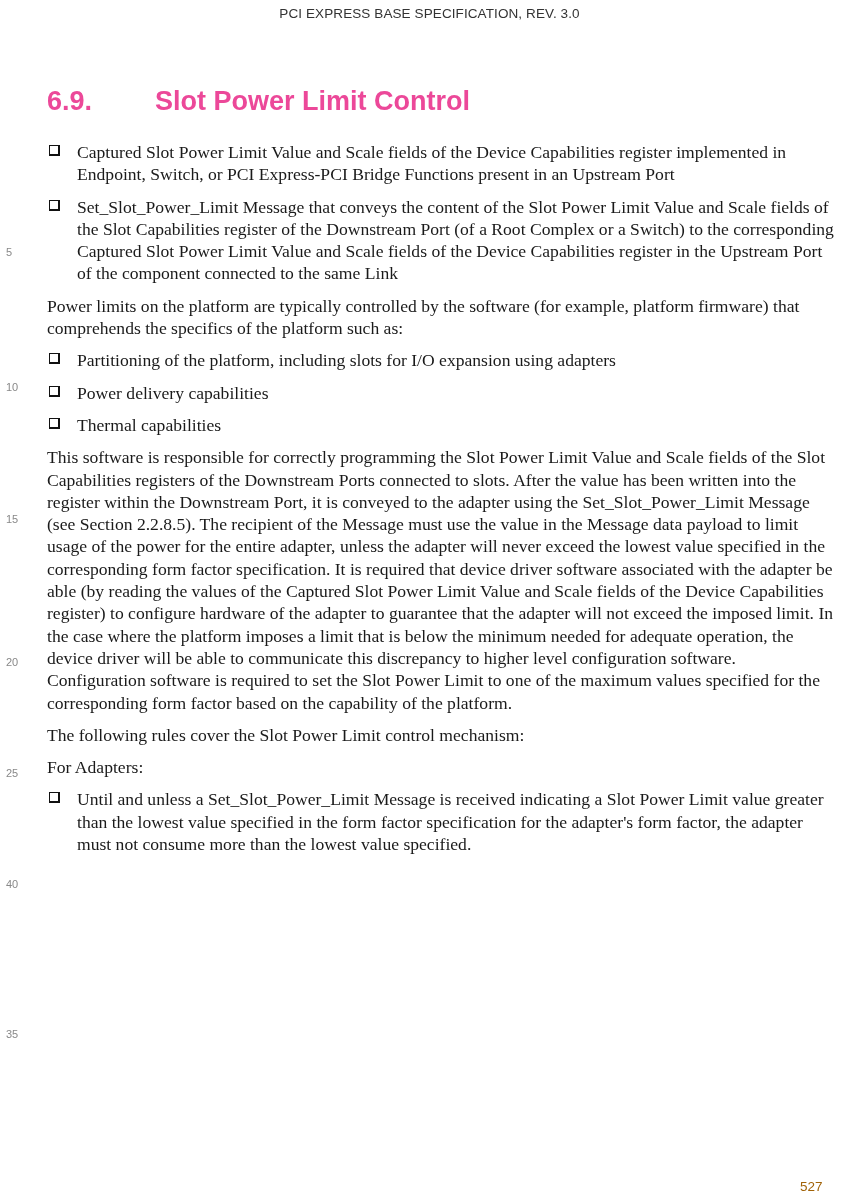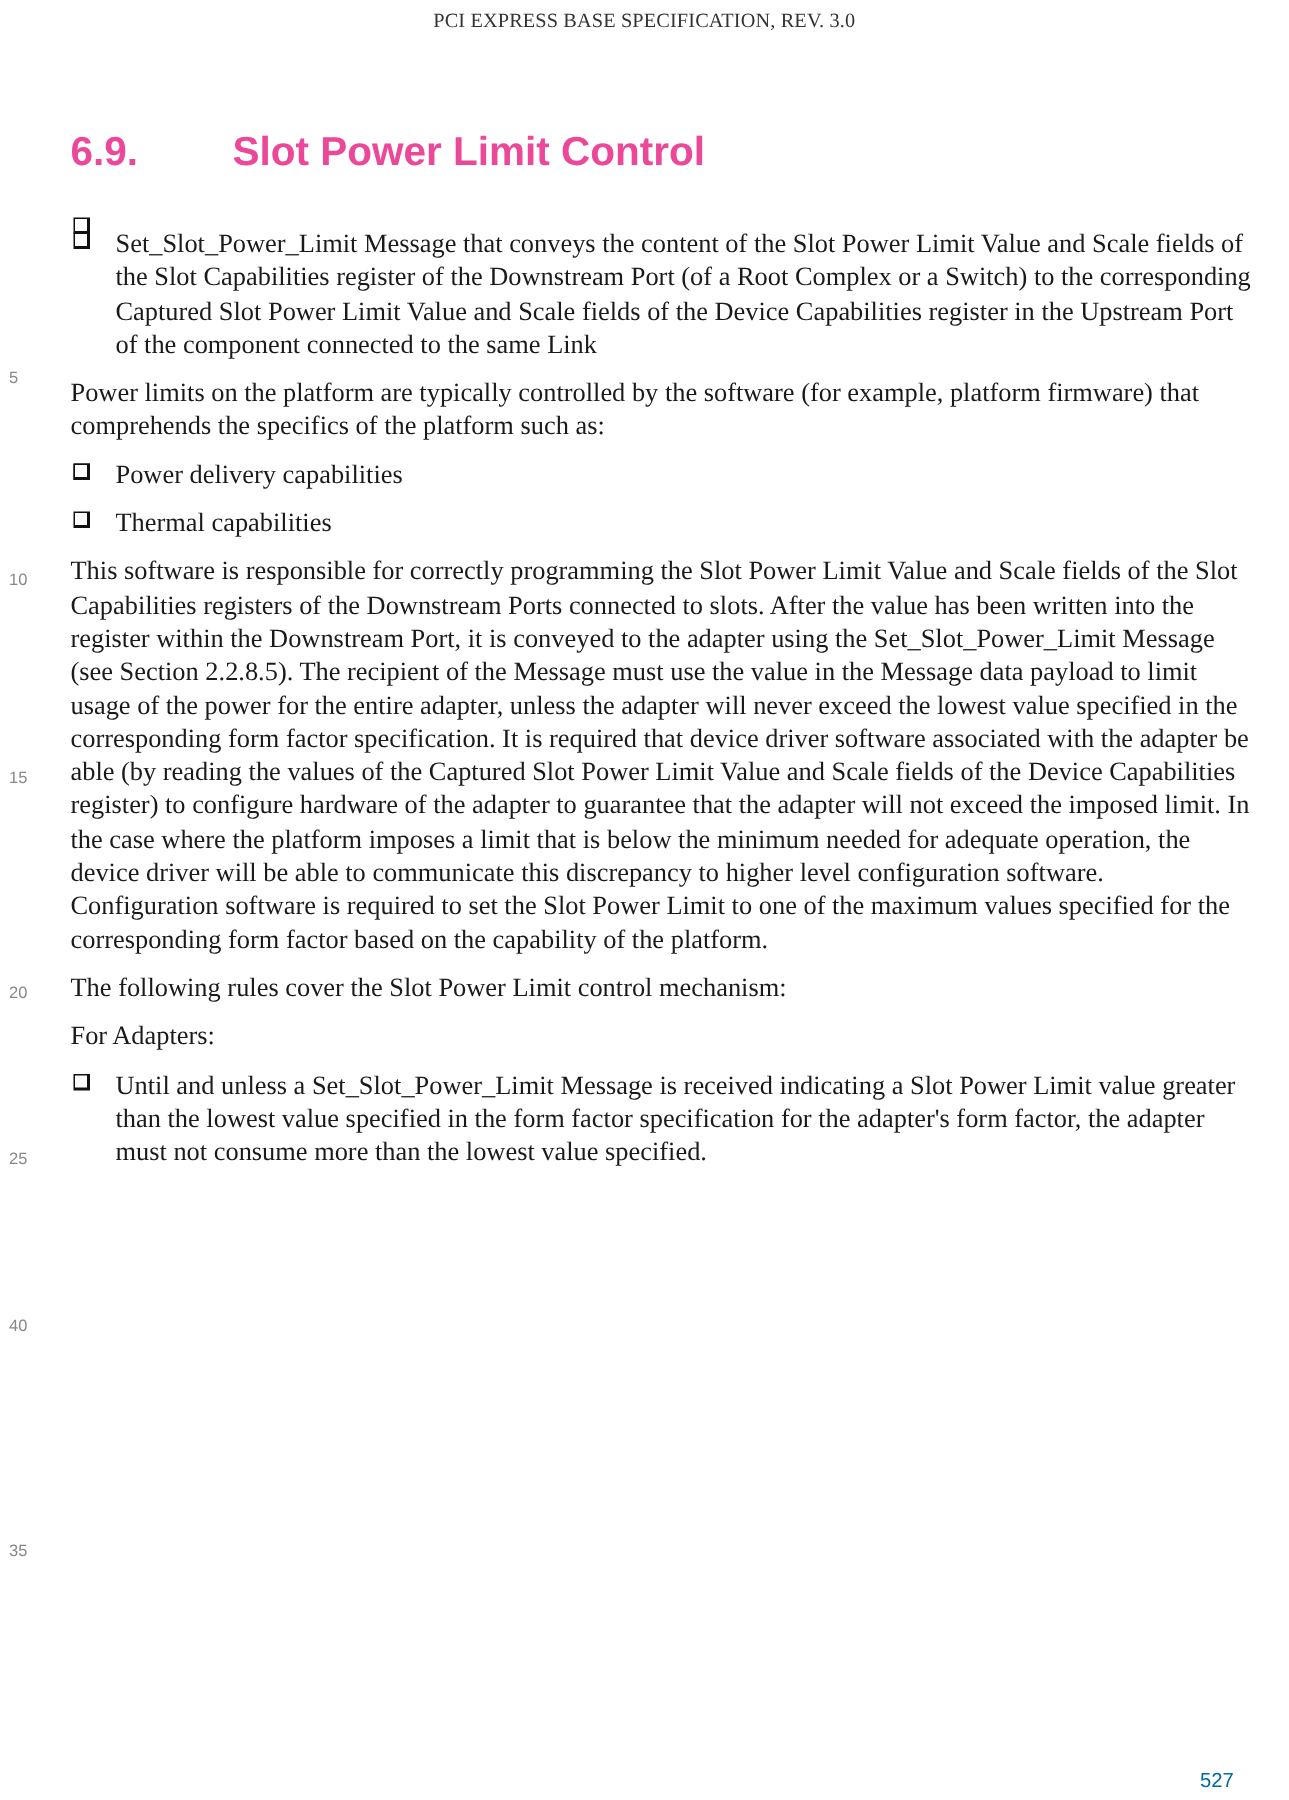--- a/index.html
+++ b/index.html
@@ -3,21 +3,21 @@
 <meta charset="utf-8">
 <style>
   html, body { margin: 0; padding: 0; background: #ffffff; }
   body {
     width: 859px; height: 1200px; position: relative; overflow: hidden;
     color: #1a1a1a;
     font-family: "Liberation Serif", "DejaVu Serif", serif;
   }
   .running-header {
     position: absolute; top: 6px; left: 0; width: 859px; text-align: center;
-    font-family: Liberation Serif, serif;
+    font-family: Liberation Sans, sans-serif;
     font-size: 13.5px; color: #333; letter-spacing: 0.1px;
   }
   .section-title {
     position: absolute; top: 86px; left: 47px;
     font-family: "Liberation Sans", "DejaVu Sans", sans-serif;
     font-weight: bold; font-size: 27px; color: #ec4899;
   }
   .section-title .num { display: inline-block; width: 108px; }
   .content {
     position: absolute; top: 141px; left: 47px; width: 790px;
@@ -31,46 +31,48 @@
     box-sizing: border-box;
   }
   .line-num {
     position: absolute; left: 6px;
     font-family: "Liberation Sans", "DejaVu Sans", sans-serif;
     font-size: 11px; color: #888;
   }
   .page-number {
     position: absolute; top: 1179px; left: 800px;
     font-family: "Liberation Sans", "DejaVu Sans", sans-serif;
-    font-size: 13.5px; color: #0369a1;
+    font-size: 13.5px; color: #a16207;
   }
 </style>
 </head>
 <body>
 
 <div class="running-header">PCI EXPRESS BASE SPECIFICATION, REV. 3.0</div>
 
 <div class="section-title">
   <span class="num">6.9.</span><span>Slot Power Limit Control</span>
 </div>
 
 <div class="content">
 
   <div class="bullet">
     <span class="box"></span>
+    <span>Captured Slot Power Limit Value and Scale fields of the Device Capabilities register implemented in Endpoint, Switch, or PCI Express-PCI Bridge Functions present in an Upstream Port</span>
   </div>
   <div class="bullet">
     <span class="box"></span>
     <span>Set_Slot_Power_Limit Message that conveys the content of the Slot Power Limit Value and Scale fields of the Slot Capabilities register of the Downstream Port (of a Root Complex or a Switch) to the corresponding Captured Slot Power Limit Value and Scale fields of the Device Capabilities register in the Upstream Port of the component connected to the same Link</span>
   </div>
 
   <p>Power limits on the platform are typically controlled by the software (for example, platform firmware) that comprehends the specifics of the platform such as:</p>
 
   <div class="bullet">
     <span class="box"></span>
+    <span>Partitioning of the platform, including slots for I/O expansion using adapters</span>
   </div>
   <div class="bullet">
     <span class="box"></span>
     <span>Power delivery capabilities</span>
   </div>
   <div class="bullet">
     <span class="box"></span>
     <span>Thermal capabilities</span>
   </div>
 

